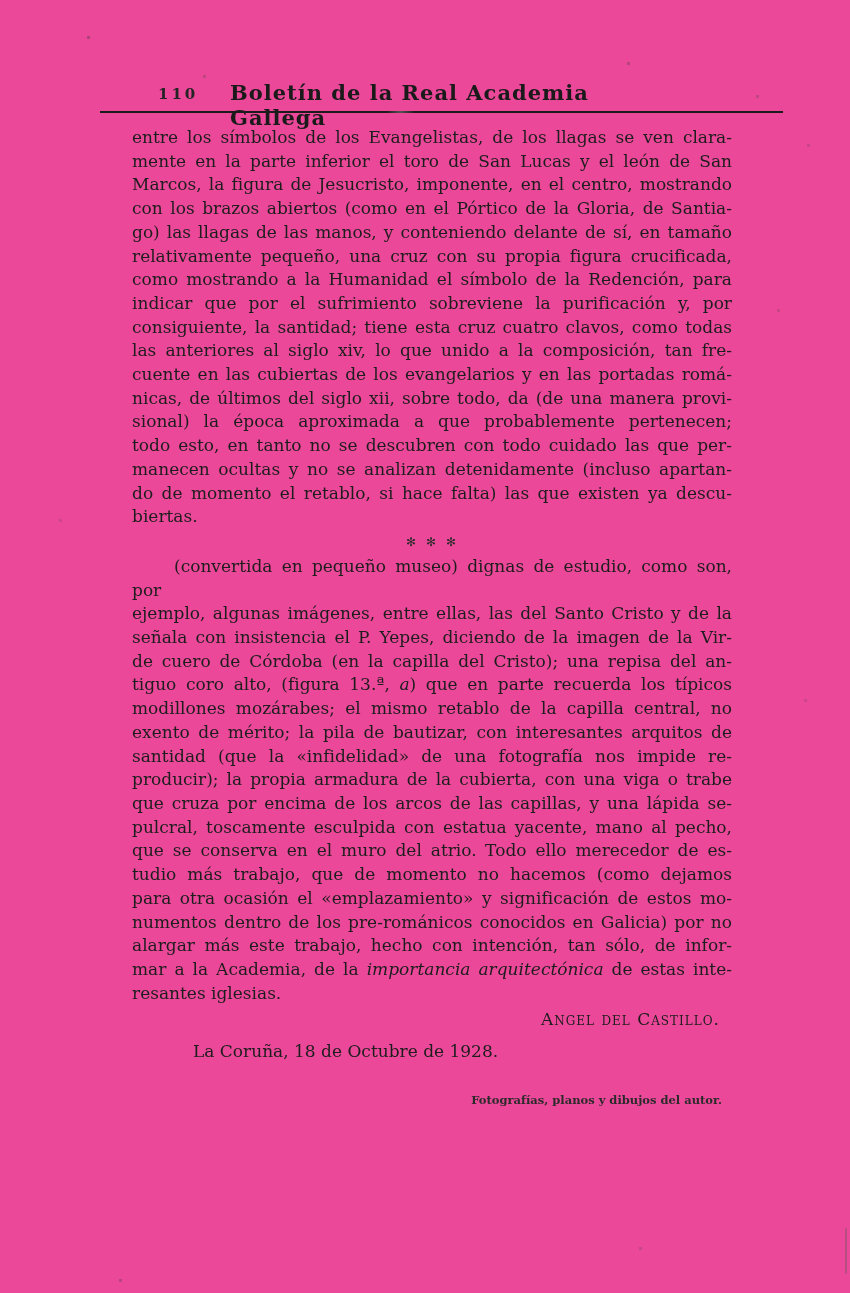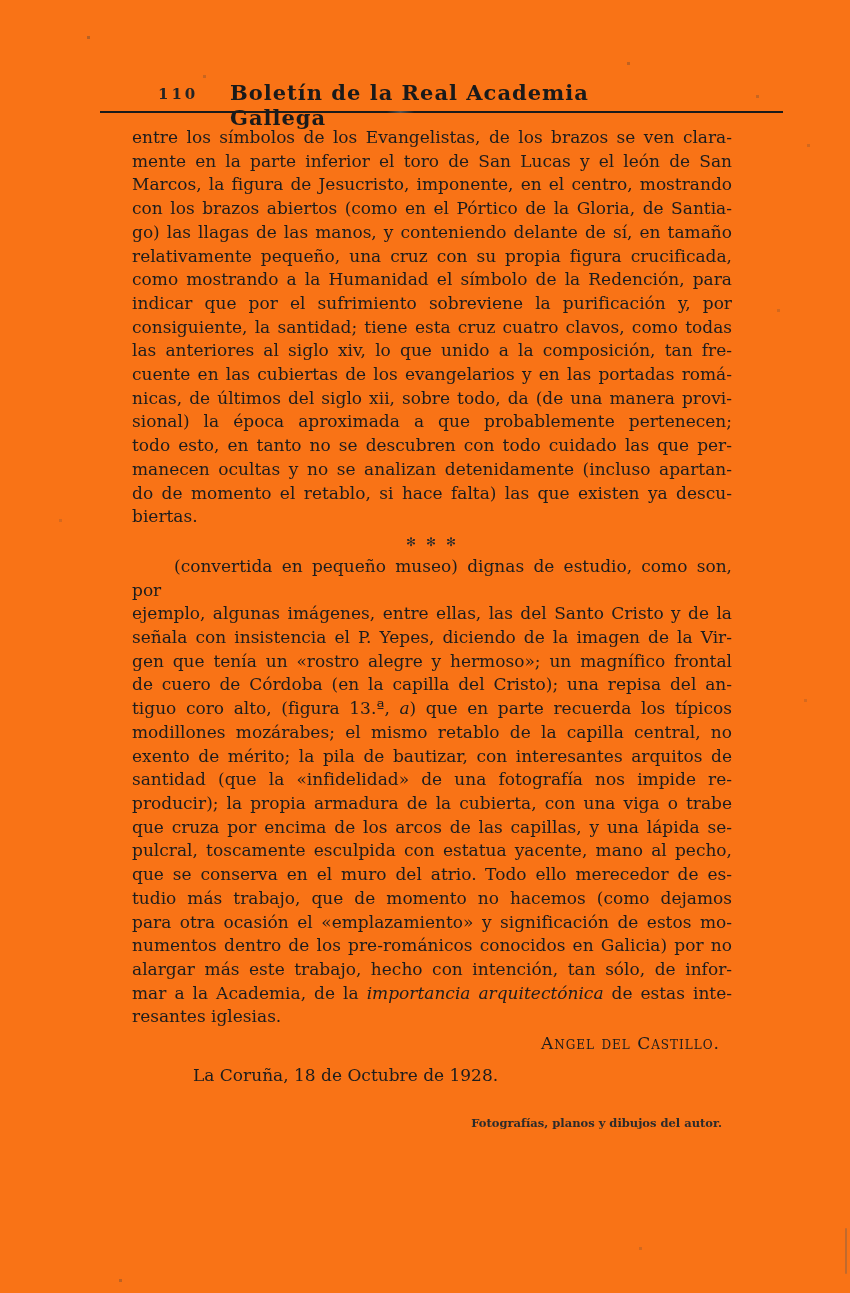--- a/index.html
+++ b/index.html
@@ -1,20 +1,20 @@
 <!DOCTYPE html>
 <html lang="es"><head>
 <meta charset="utf-8">
 <style>
   html,body{margin:0;padding:0;background:#e8e8e6;}
   .page{
     position:relative;
     width:850px;height:1293px;
     margin:0 auto;
-    background:#f97316;
+    background:#ec4899;
     color:#1d1d1d;
     font-family:"DejaVu Serif","Liberation Serif",serif;
     overflow:hidden;
   }
   
   .hdr-number{
     position:absolute;left:158px;top:85px;
     font-size:15px;letter-spacing:3px;font-weight:bold;color:#242424;
   }
   .hdr-title{
@@ -94,21 +94,21 @@
 
   <div class="hdr-number">110</div>
 
   <div class="hdr-title">Boletín de la Real Academia Gallega</div>
 
   <div class="hdr-rule"></div>
 
   <div class="column">
 
     <div class="paragraph">
-        <div class="tline"><span>entre los símbolos de los Evangelistas, de los brazos se ven clara-</span></div>
+        <div class="tline"><span>entre los símbolos de los Evangelistas, de los llagas se ven clara-</span></div>
         <div class="tline"><span>mente en la parte inferior el toro de San Lucas y el león de San</span></div>
         <div class="tline"><span>Marcos, la figura de Jesucristo, imponente, en el centro, mostrando</span></div>
         <div class="tline"><span>con los brazos abiertos (como en el Pórtico de la Gloria, de Santia-</span></div>
         <div class="tline"><span>go) las llagas de las manos, y conteniendo delante de sí, en tamaño</span></div>
         <div class="tline"><span>relativamente pequeño, una cruz con su propia figura crucificada,</span></div>
         <div class="tline"><span>como mostrando a la Humanidad el símbolo de la Redención, para</span></div>
         <div class="tline"><span>indicar que por el sufrimiento sobreviene la purificación y, por</span></div>
         <div class="tline"><span>consiguiente, la santidad; tiene esta cruz cuatro clavos, como todas</span></div>
         <div class="tline"><span>las anteriores al siglo xiv, lo que unido a la composición, tan fre-</span></div>
         <div class="tline"><span>cuente en las cubiertas de los evangelarios y en las portadas romá-</span></div>
@@ -119,21 +119,20 @@
         <div class="tline"><span>do de momento el retablo, si hace falta) las que existen ya descu-</span></div>
         <div class="tline"><span>biertas.</span></div>
       </div>
 
     <div class="separator">✻ ✻ ✻</div>
 
     <div class="paragraph indent">
         <div class="tline"><span>(convertida en pequeño museo) dignas de estudio, como son, por</span></div>
         <div class="tline"><span>ejemplo, algunas imágenes, entre ellas, las del Santo Cristo y de la</span></div>
         <div class="tline"><span>señala con insistencia el P. Yepes, diciendo de la imagen de la Vir-</span></div>
-        <div class="tline"><span>gen que tenía un «rostro alegre y hermoso»; un magnífico frontal</span></div>
         <div class="tline"><span>de cuero de Córdoba (en la capilla del Cristo); una repisa del an-</span></div>
         <div class="tline"><span>tiguo coro alto, (figura 13.ª, </span><span class="it">a</span><span>) que en parte recuerda los típicos</span></div>
         <div class="tline"><span>modillones mozárabes; el mismo retablo de la capilla central, no</span></div>
         <div class="tline"><span>exento de mérito; la pila de bautizar, con interesantes arquitos de</span></div>
         <div class="tline"><span>santidad (que la «infidelidad» de una fotografía nos impide re-</span></div>
         <div class="tline"><span>producir); la propia armadura de la cubierta, con una viga o trabe</span></div>
         <div class="tline"><span>que cruza por encima de los arcos de las capillas, y una lápida se-</span></div>
         <div class="tline"><span>pulcral, toscamente esculpida con estatua yacente, mano al pecho,</span></div>
         <div class="tline"><span>que se conserva en el muro del atrio. Todo ello merecedor de es-</span></div>
         <div class="tline"><span>tudio más trabajo, que de momento no hacemos (como dejamos</span></div>

